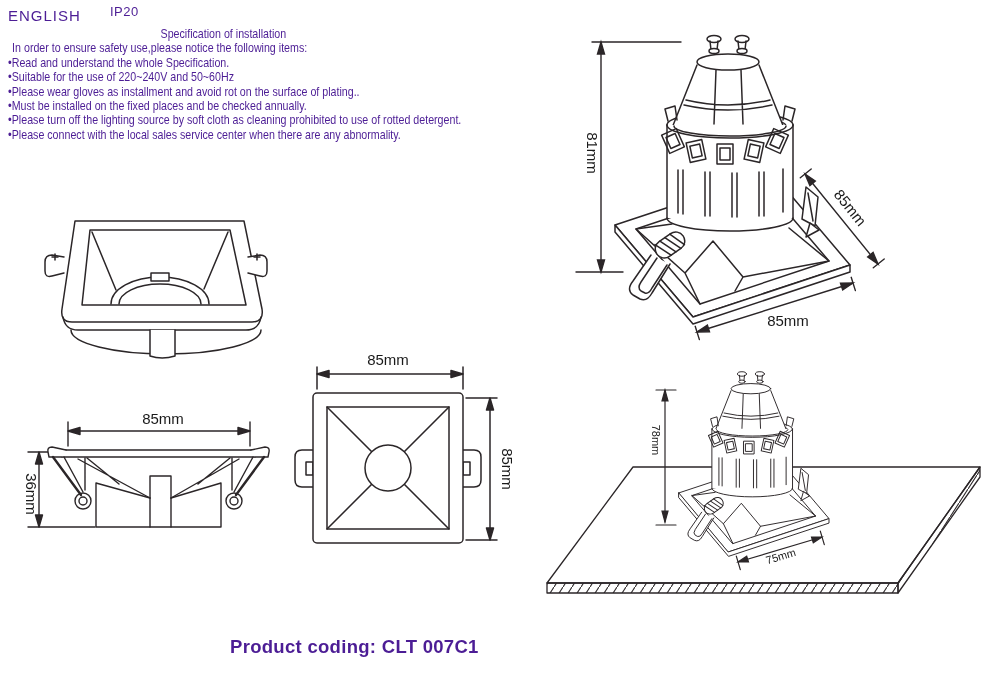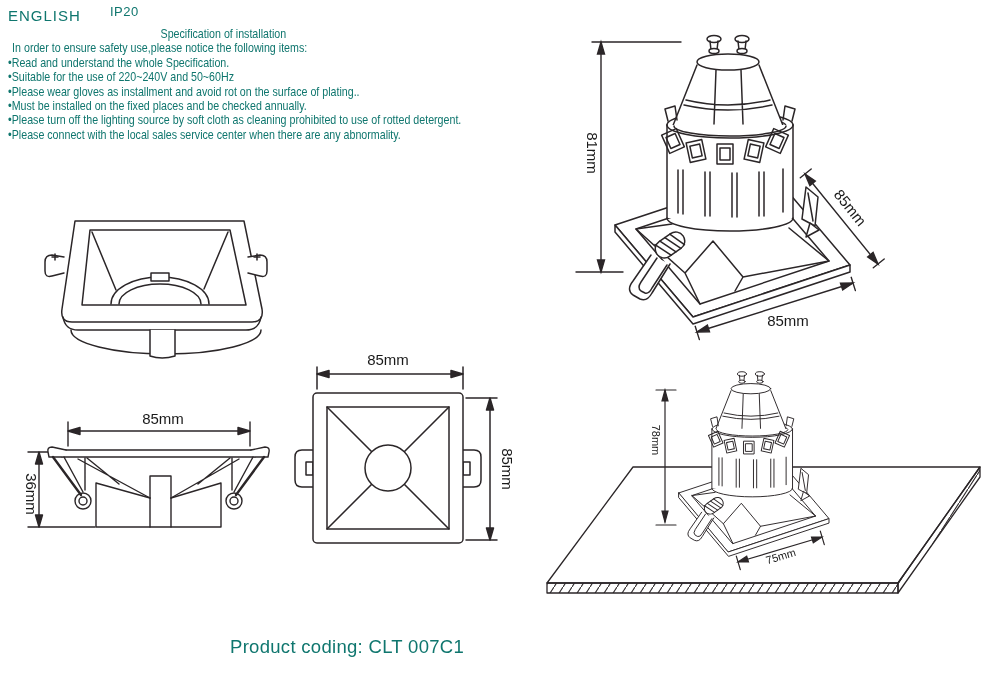--- a/index.html
+++ b/index.html
@@ -1,24 +1,24 @@
 <!DOCTYPE html>
 <html><head>
 <meta charset="utf-8">
 <style>
   html,body{margin:0;padding:0;background:#ffffff;}
   .page{position:relative;width:1000px;height:690px;background:#ffffff;overflow:hidden;
-        font-family:"Liberation Sans","DejaVu Sans",sans-serif;color:#0f766e;}
+        font-family:"Liberation Sans","DejaVu Sans",sans-serif;color:#4c1d95;}
   .hdr-lang{position:absolute;left:8px;top:7px;font-size:15px;letter-spacing:1px;}
   .hdr-ip{position:absolute;left:110px;top:4px;font-size:13px;letter-spacing:.5px;}
   .spec{position:absolute;left:8px;top:27px;width:660px;font-size:13px;line-height:14.4px;
         transform:scaleX(.82);transform-origin:left top;white-space:nowrap;}
   .spec-title{padding-left:186px;}
   .spec-intro{padding-left:5px;}
-  .footer{position:absolute;left:230px;top:636px;font-size:18.5px;letter-spacing:.3px;}
+  .footer{position:absolute;left:230px;top:636px;font-size:18.5px;letter-spacing:.3px;font-weight:bold;}
   svg.d{position:absolute;overflow:visible;}
   .d1{left:40px;top:212px;}
   .d2{left:12px;top:402px;}
   .d3{left:293px;top:345px;}
   .d4{left:575px;top:25px;}
   .d5{left:545px;top:363px;}
   .defs-holder{position:absolute;width:0;height:0;}
   text{font-family:"Liberation Sans","DejaVu Sans",sans-serif;fill:#1a1a1a;}
   .dim{font-size:15px;}
   .dim-sm{font-size:11px;}

